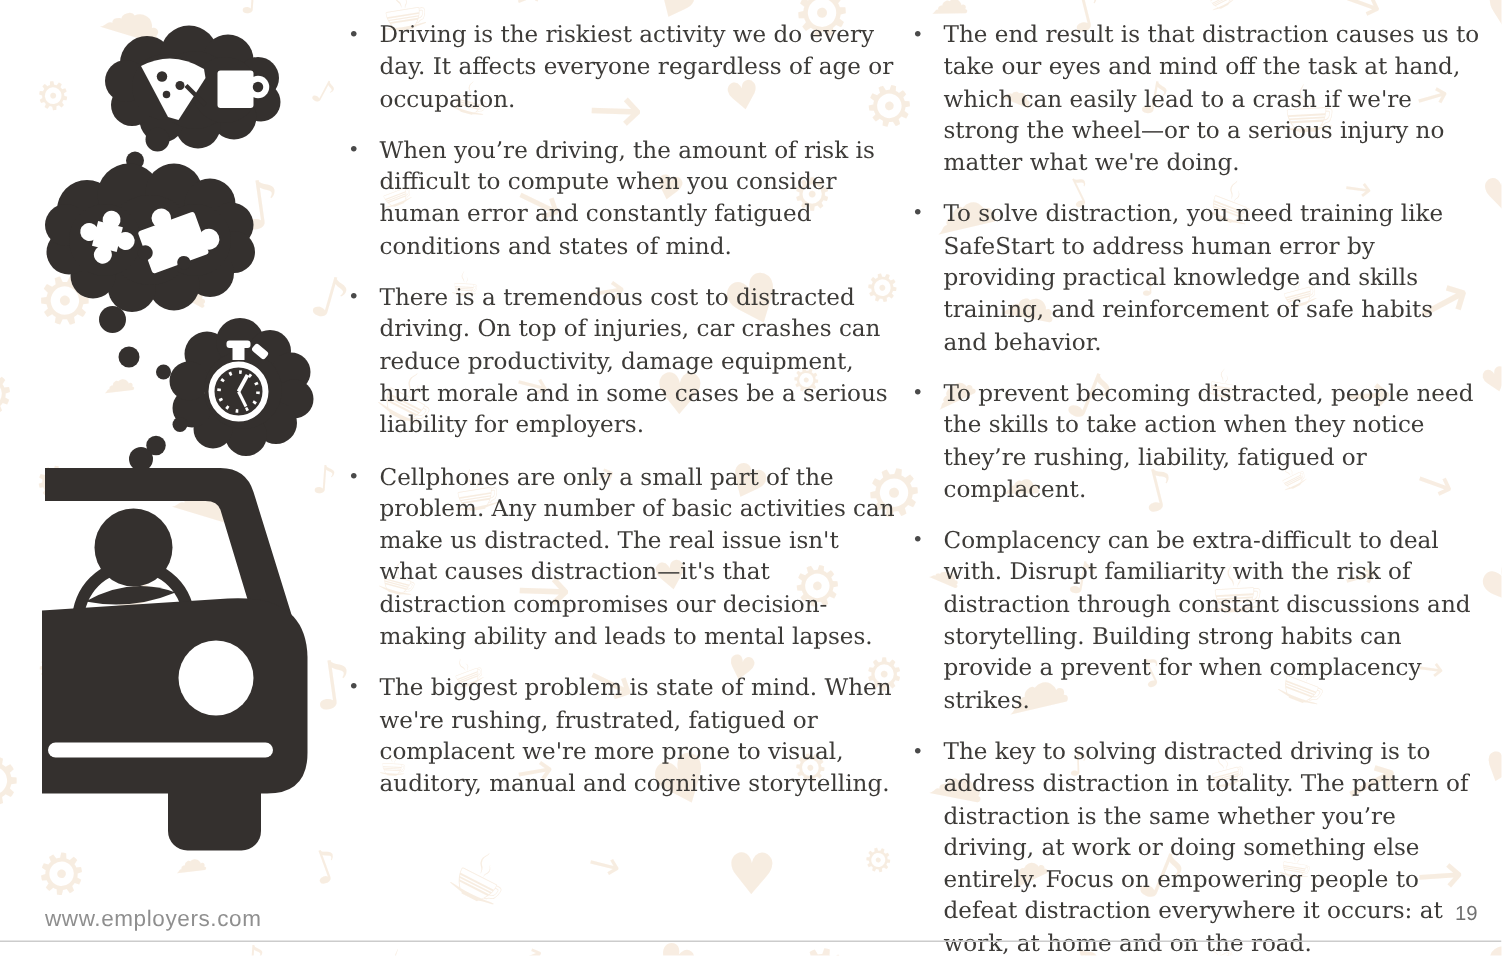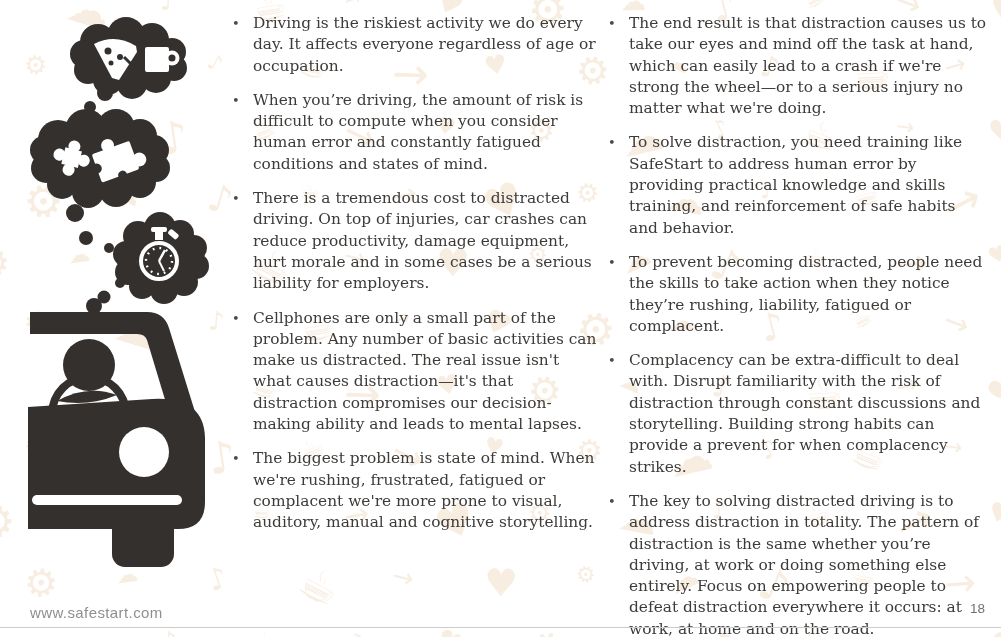--- a/index.html
+++ b/index.html
@@ -348,17 +348,17 @@
         <span class="marker">•</span>
         <span class="btxt">Complacency can be extra-difficult to deal with. Disrupt familiarity with the risk of distraction through constant discussions and storytelling. Building strong habits can provide a prevent for when complacency strikes.</span>
       </li>
       <li>
         <span class="marker">•</span>
         <span class="btxt">The key to solving distracted driving is to address distraction in totality. The pattern of distraction is the same whether you’re driving, at work or doing something else entirely. Focus on empowering people to defeat distraction everywhere it occurs: at work, at home and on the road.</span>
       </li>
     </ul>
   </div>
 
-  <span class="footer-url">www.safestart.com</span>
-  <span class="page-number">18</span>
+  <span class="footer-url">www.employers.com</span>
+  <span class="page-number">19</span>
   <div class="footer-rule"></div>
 
 </div>
 
 </body></html>

